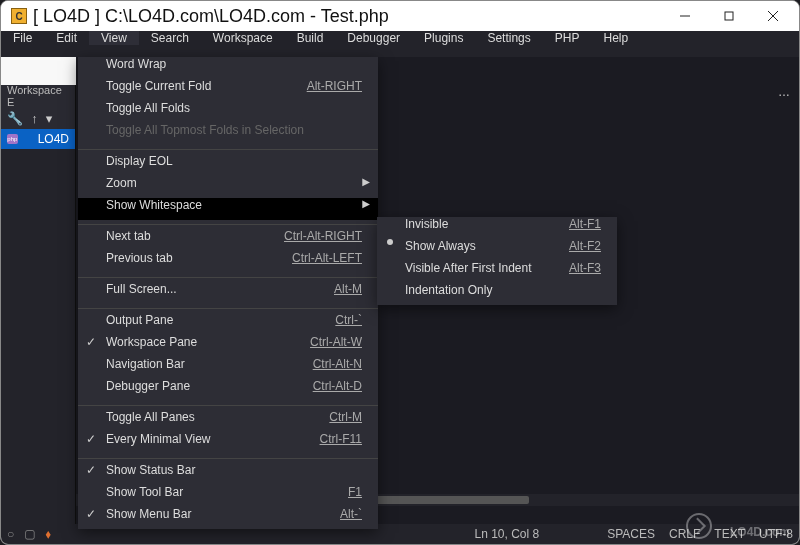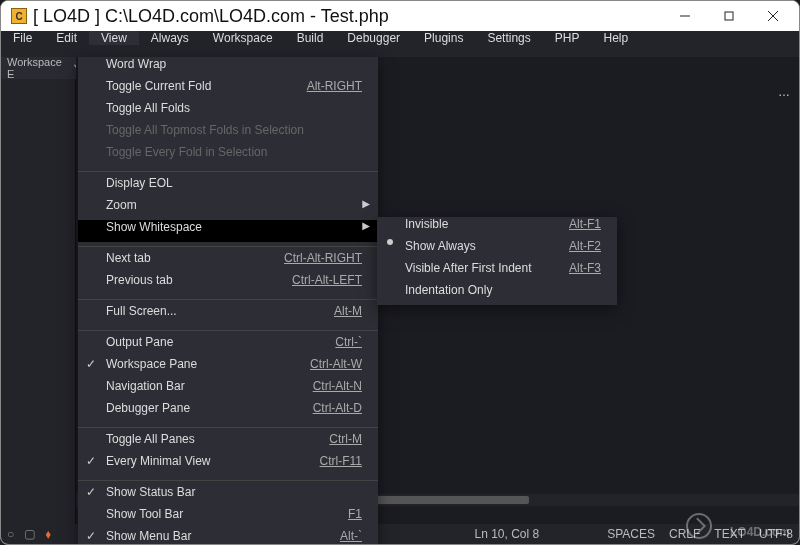--- a/index.html
+++ b/index.html
@@ -11,21 +11,21 @@
     .title-icon { width: 16px; height: 16px; background: #f0b030; border: 1px solid #886010; margin: 0 6px; display:flex; align-items:center; justify-content:center; font-size:10px; font-weight:bold; color:#333; }
     .titlebar-text { flex: 1; color: #111; font-size: 18px; }
     .win-controls { display: flex; }
     .win-btn { width: 44px; height: 28px; display: flex; align-items: center; justify-content: center; color: #222; }
     .win-btn svg { width: 10px; height: 10px; }
     
     .menubar { height: 26px; background: #23232a; display: flex; align-items: flex-start; color: #ddd; }
     .menu-item { padding: 0 12px; display: flex; align-items: center; cursor: default; }
     .menu-item.active { background: #2f2f38; }
     
-    .sidebar { width: 75px; background: #23232a; display: flex; flex-direction: row; border-right: 1px solid #111; }
+    .sidebar { width: 75px; background: #23232a; display: flex; flex-direction: column; border-right: 1px solid #111; margin-top: 28px; }
     .sidebar-tabs { height: 22px; background: #2a2a32; display: flex; align-items: center; padding: 0 6px; color: #bbb; font-size: 11px; }
     .sidebar-toolbar { height: 22px; background: #2a2a32; display: flex; align-items: center; gap: 8px; padding: 0 6px; color: #ccc; }
     .sidebar-toolbar span { font-size: 13px; }
     .file-item { height: 20px; background: #0a62c4; color: #fff; display: flex; align-items: center; padding: 0 6px; font-size: 11px; gap: 20px; }
     .file-icon { width: 12px; height: 10px; background: #a074c8; border-radius: 2px; display:flex; align-items:center; justify-content:center; font-size:6px; color:#fff; }
     
     .editor { flex: 1; background: #1b1b22; color: #ddd; font-family: Consolas, monospace; font-size: 14px; padding: 8px 12px; line-height: 22px; overflow:hidden; position: relative; }
     .editor .tag { color: #e06c75; }
     .editor .str { color: #f0c674; }
     .editor .php { color: #ccc; }
@@ -84,21 +84,21 @@
             <line x1="10" y1="0" x2="0" y2="10" stroke="currentColor" stroke-width="1"></line>
           </svg>
         </div>
     </div>
   </div>
 
   <div class="menubar" id="menubar">
       <div class="menu-item">File</div>
       <div class="menu-item">Edit</div>
       <div class="menu-item active">View</div>
-      <div class="menu-item">Always</div>
+      <div class="menu-item">Search</div>
       <div class="menu-item">Workspace</div>
       <div class="menu-item">Build</div>
       <div class="menu-item">Debugger</div>
       <div class="menu-item">Plugins</div>
       <div class="menu-item">Settings</div>
       <div class="menu-item">PHP</div>
       <div class="menu-item">Help</div>
     </div>
 
   <div class="content-wrap">
@@ -132,23 +132,20 @@
         </div>
         <div class="dd-item">
           <span>Toggle Current Fold</span>
           <span class="dd-shortcut">Alt-RIGHT</span>
         </div>
         <div class="dd-item">
           <span>Toggle All Folds</span>
         </div>
         <div class="dd-item disabled">
           <span>Toggle All Topmost Folds in Selection</span>
-        </div>
-        <div class="dd-item disabled">
-          <span>Toggle Every Fold in Selection</span>
         </div>
         <div class="dd-sep"></div>
         <div class="dd-item">
           <span>Display EOL</span>
         </div>
         <div class="dd-item">
           <span>Zoom</span>
           <span class="dd-sub">▶</span>
         </div>
         <div class="dd-item highlight">

